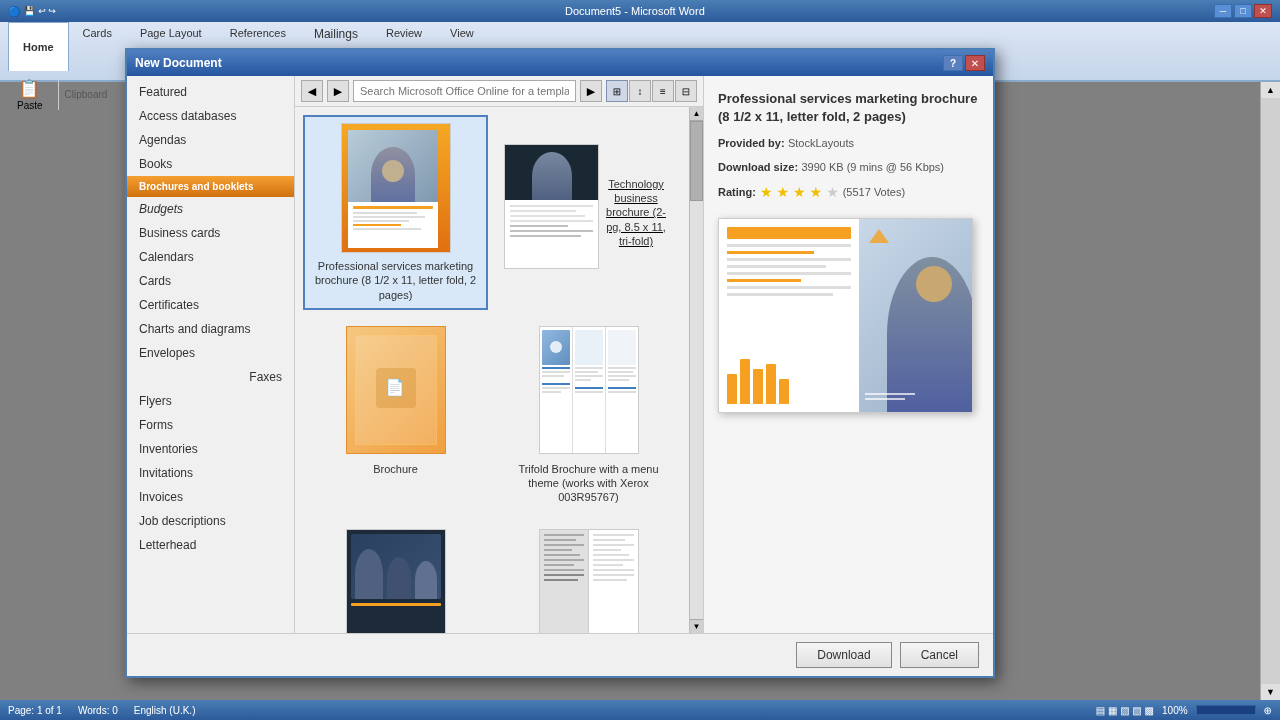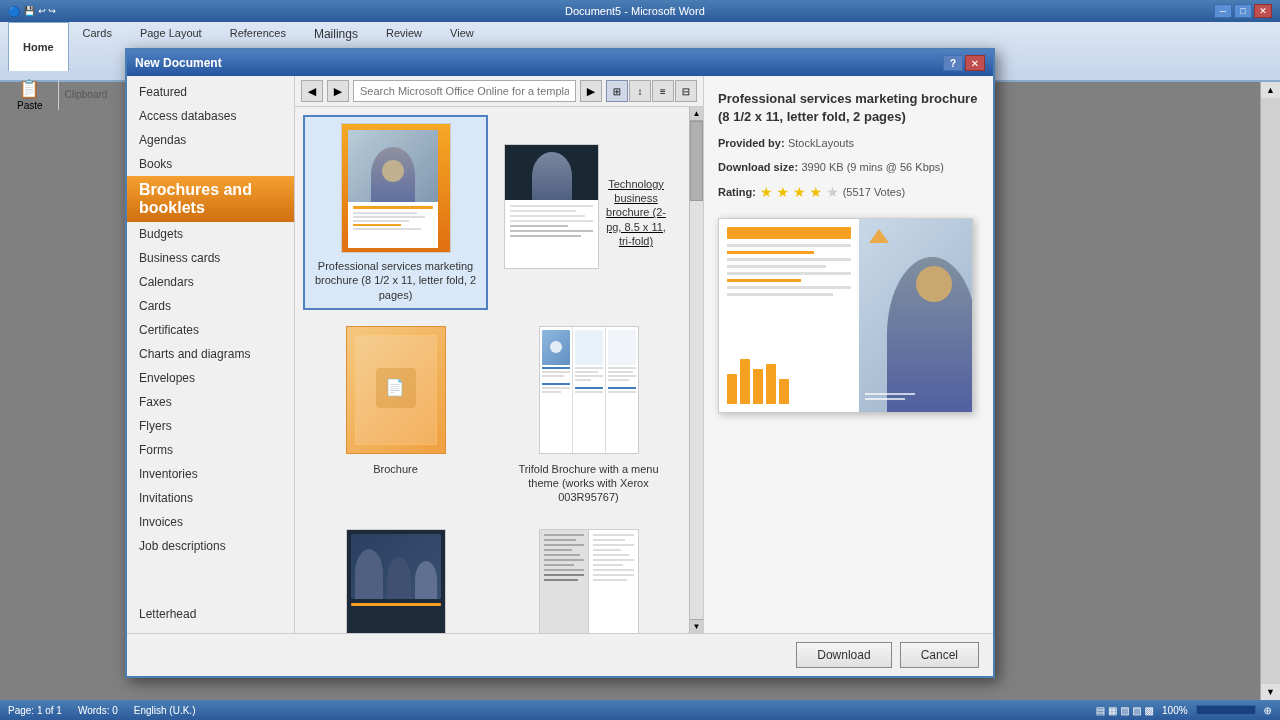--- a/index.html
+++ b/index.html
@@ -75,36 +75,36 @@
     </div>
   </div>
 
   <div style="display:flex;flex:1;overflow:hidden;">
 
     <div style="width:168px;background:#f0f0f0;border-right:1px solid #ccc;overflow-y:auto;padding:4px 0;position:relative;">
       <div style="padding:5px 12px;cursor:pointer;font-size:12px;color:#333;">Featured</div>
       <div style="padding:5px 12px;cursor:pointer;font-size:12px;color:#333;">Access databases</div>
       <div style="padding:5px 12px;cursor:pointer;font-size:12px;color:#333;">Agendas</div>
       <div style="padding:5px 12px;cursor:pointer;font-size:12px;color:#333;">Books</div>
-      <div style="padding:5px 12px;cursor:pointer;font-size:16px;color:white;font-weight:bold;background:linear-gradient(to bottom,#f5a030,#d07010);">Brochures and booklets</div>
-      <div style="padding:5px 12px;cursor:pointer;font-size:12px;color:#333;">Budgets</div>
+      <div style="padding:5px 12px;cursor:pointer;font-size:10px;color:white;font-weight:bold;background:linear-gradient(to bottom,#f5a030,#d07010);">Brochures and booklets</div>
+      <div style="padding:5px 12px;cursor:pointer;font-size:12px;color:#333;font-style:italic;">Budgets</div>
       <div style="padding:5px 12px;cursor:pointer;font-size:12px;color:#333;">Business cards</div>
       <div style="padding:5px 12px;cursor:pointer;font-size:12px;color:#333;">Calendars</div>
       <div style="padding:5px 12px;cursor:pointer;font-size:12px;color:#333;">Cards</div>
       <div style="padding:5px 12px;cursor:pointer;font-size:12px;color:#333;">Certificates</div>
       <div style="padding:5px 12px;cursor:pointer;font-size:12px;color:#333;">Charts and diagrams</div>
       <div style="padding:5px 12px;cursor:pointer;font-size:12px;color:#333;">Envelopes</div>
-      <div style="padding:5px 12px;cursor:pointer;font-size:12px;color:#333;">Faxes</div>
+      <div style="padding:5px 12px;cursor:pointer;font-size:12px;color:#333;text-align:right;">Faxes</div>
       <div style="padding:5px 12px;cursor:pointer;font-size:12px;color:#333;">Flyers</div>
       <div style="padding:5px 12px;cursor:pointer;font-size:12px;color:#333;">Forms</div>
       <div style="padding:5px 12px;cursor:pointer;font-size:12px;color:#333;">Inventories</div>
       <div style="padding:5px 12px;cursor:pointer;font-size:12px;color:#333;">Invitations</div>
       <div style="padding:5px 12px;cursor:pointer;font-size:12px;color:#333;">Invoices</div>
       <div style="padding:5px 12px;cursor:pointer;font-size:12px;color:#333;">Job descriptions</div>
-      <div style="padding:5px 12px;cursor:pointer;font-size:12px;color:#333;margin-top:44px;">Letterhead</div>
+      <div style="padding:5px 12px;cursor:pointer;font-size:12px;color:#333;">Letterhead</div>
     </div>
 
     <div style="flex:1;display:flex;flex-direction:column;overflow:hidden;">
 
       <div style="display:flex;align-items:center;padding:4px 6px;background:#f0f0f0;border-bottom:1px solid #ccc;gap:4px;">
         <div style="width:22px;height:22px;background:#e0e0e0;border:1px solid #aaa;display:flex;align-items:center;justify-content:center;cursor:pointer;font-size:11px;">◀</div>
         <div style="width:22px;height:22px;background:#e0e0e0;border:1px solid #aaa;display:flex;align-items:center;justify-content:center;cursor:pointer;font-size:11px;">▶</div>
         <input style="flex: 1 1 0%; height: 22px; border: 1px solid rgb(170, 170, 170); padding: 2px 6px; font-size: 11px; background: white; color: rgb(136, 136, 136);" readonly="" placeholder="Search Microsoft Office Online for a template">
         <div style="width:22px;height:22px;background:#e0e0e0;border:1px solid #aaa;display:flex;align-items:center;justify-content:center;cursor:pointer;font-size:11px;">▶</div>
         <div style="display:flex;gap:1px;">

